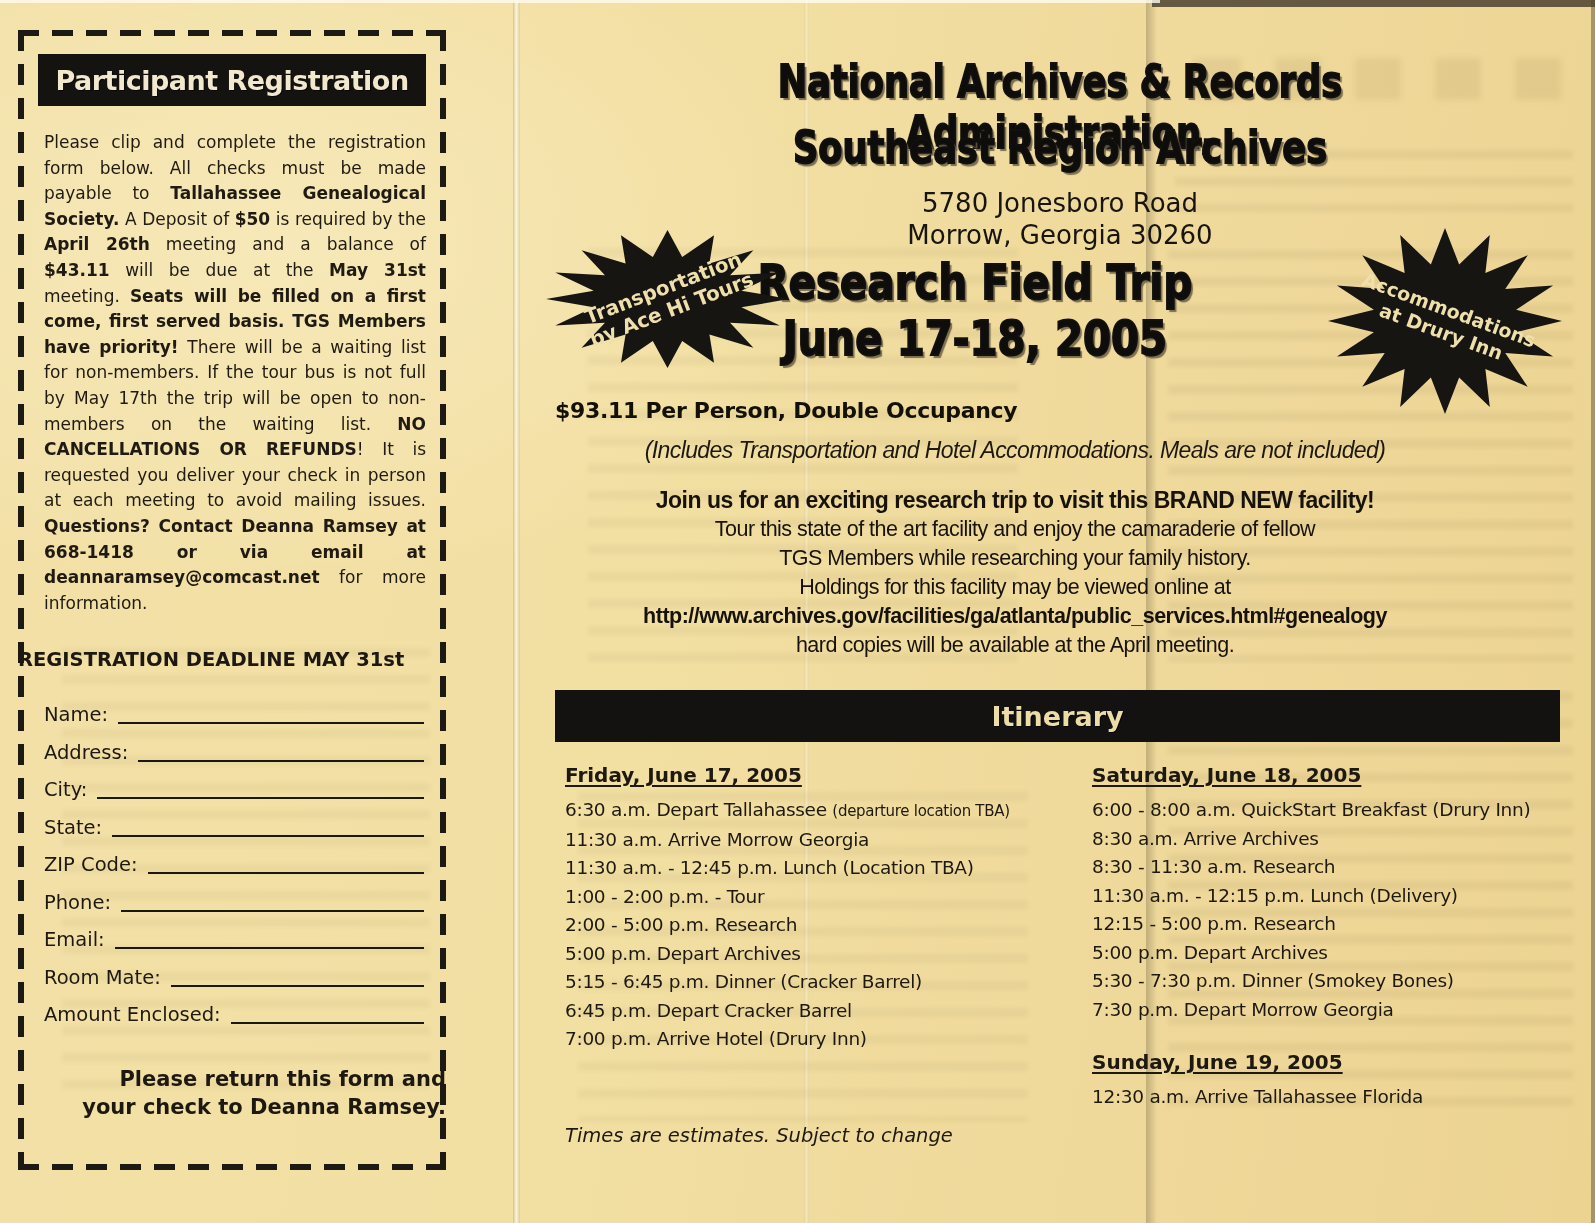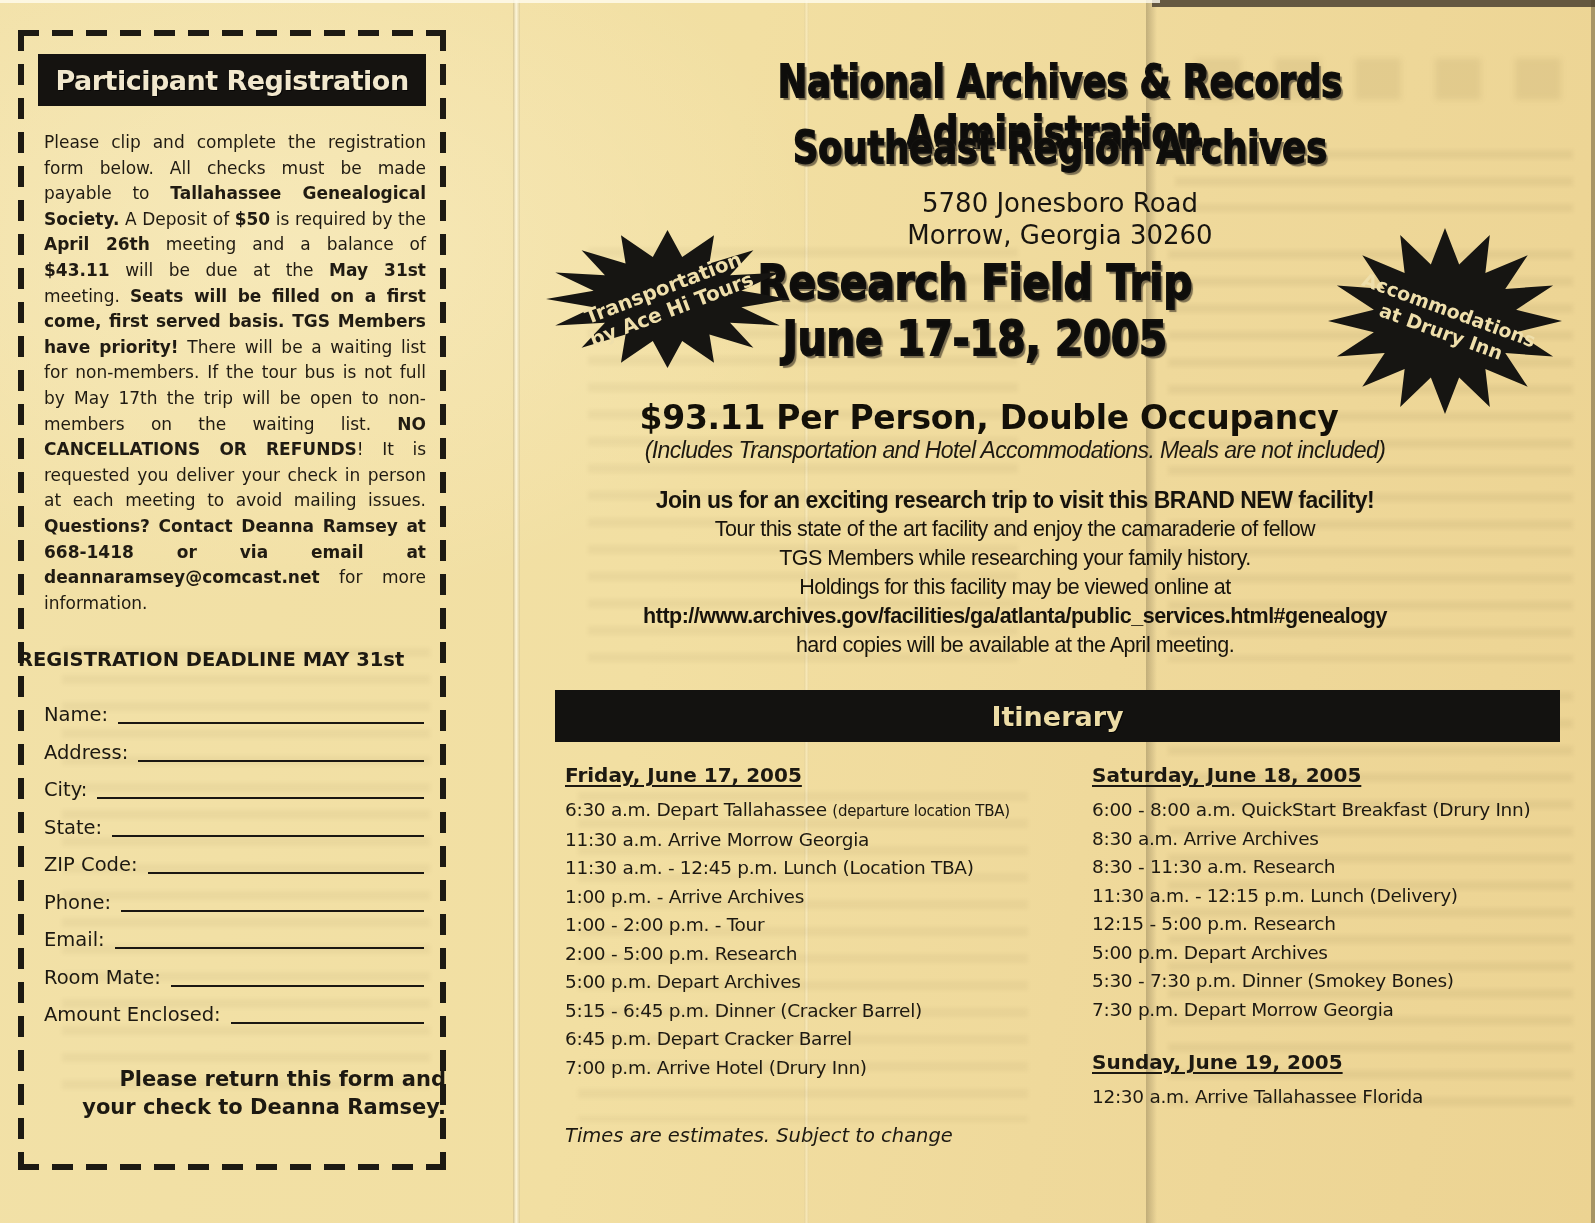--- a/index.html
+++ b/index.html
@@ -58,22 +58,22 @@
   
   .burst{position:absolute;}
   #burst-left{left:546px;top:230px;width:243px;height:138px;}
   #burst-right{left:1328px;top:228px;width:234px;height:186px;}
   .burst svg{position:absolute;left:0;top:0;width:100%;height:100%;}
   .burst-text{position:absolute;left:0;top:0;width:100%;height:100%;display:flex;flex-direction:column;
     align-items:center;justify-content:center;color:#efdfab;font-weight:bold;text-align:center;}
   #burst-left .burst-text{transform:rotate(-21deg);font-size:20px;line-height:23px;}
   #burst-right .burst-text{transform:rotate(20deg);font-size:19px;line-height:23px;}
   
-  #price{position:absolute;left:529px;top:398px;width:920px;text-align:center;font-weight:bold;
-    font-size:33px;letter-spacing:-.3px;color:#131008;}
+  #price{position:absolute;left:555px;top:398px;width:920px;text-align:left;font-weight:bold;
+    font-size:22px;letter-spacing:-.3px;color:#131008;}
   #price-note{position:absolute;left:555px;top:437px;width:920px;text-align:center;font-style:italic;
     font-size:23px;letter-spacing:-.6px;font-family:"Liberation Sans",sans-serif;}
   #pitch{position:absolute;left:555px;top:486px;width:920px;text-align:center;line-height:29px;
     font-family:"Liberation Sans",sans-serif;font-size:21.5px;letter-spacing:-.5px;color:#17130c;}
   #pitch .p1{font-weight:bold;font-size:23px;}
   #pitch .url{font-weight:bold;}
   
   #itinerary-bar{position:absolute;left:555px;top:690px;width:1005px;height:52px;background:#131210;
     display:flex;align-items:center;justify-content:center;}
   #itinerary-bar span{color:#ecdca6;font-weight:bold;font-size:27px;text-shadow:1px 1px 0 rgba(0,0,0,.7);}
@@ -204,21 +204,20 @@
 
   <div id="itinerary-bar">
     <span>Itinerary</span>
   </div>
   <div id="col-friday" class="day-col">
     <div class="day-block">
         <div class="day-title">Friday, June 17, 2005</div>
         <div class="day-item">6:30 a.m. Depart Tallahassee <span class="small">(departure location TBA)</span></div>
         <div class="day-item">11:30 a.m. Arrive Morrow Georgia</div>
         <div class="day-item">11:30 a.m. - 12:45 p.m. Lunch (Location TBA)</div>
-        <div class="day-item">1:00 p.m. - Arrive Archives</div>
         <div class="day-item">1:00 - 2:00 p.m. - Tour</div>
         <div class="day-item">2:00 - 5:00 p.m. Research</div>
         <div class="day-item">5:00 p.m. Depart Archives</div>
         <div class="day-item">5:15 - 6:45 p.m. Dinner (Cracker Barrel)</div>
         <div class="day-item">6:45 p.m. Depart Cracker Barrel</div>
         <div class="day-item">7:00 p.m. Arrive Hotel (Drury Inn)</div>
       </div>
   </div>
   <div id="col-saturday" class="day-col">
     <div class="day-block">

